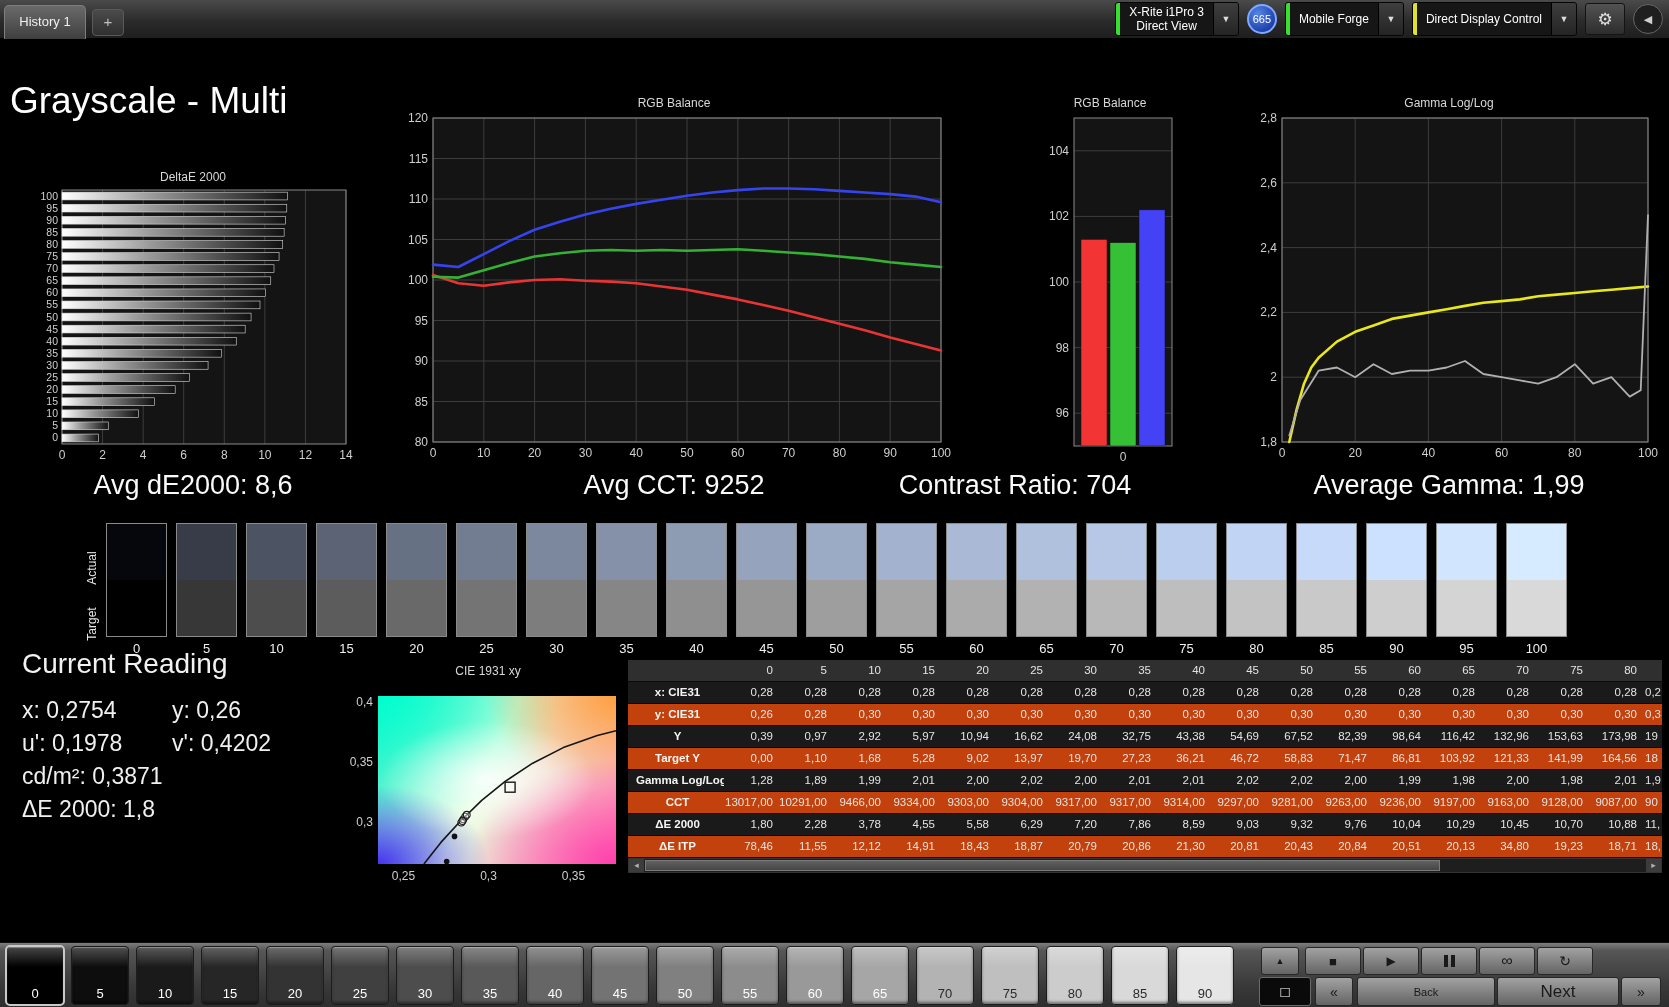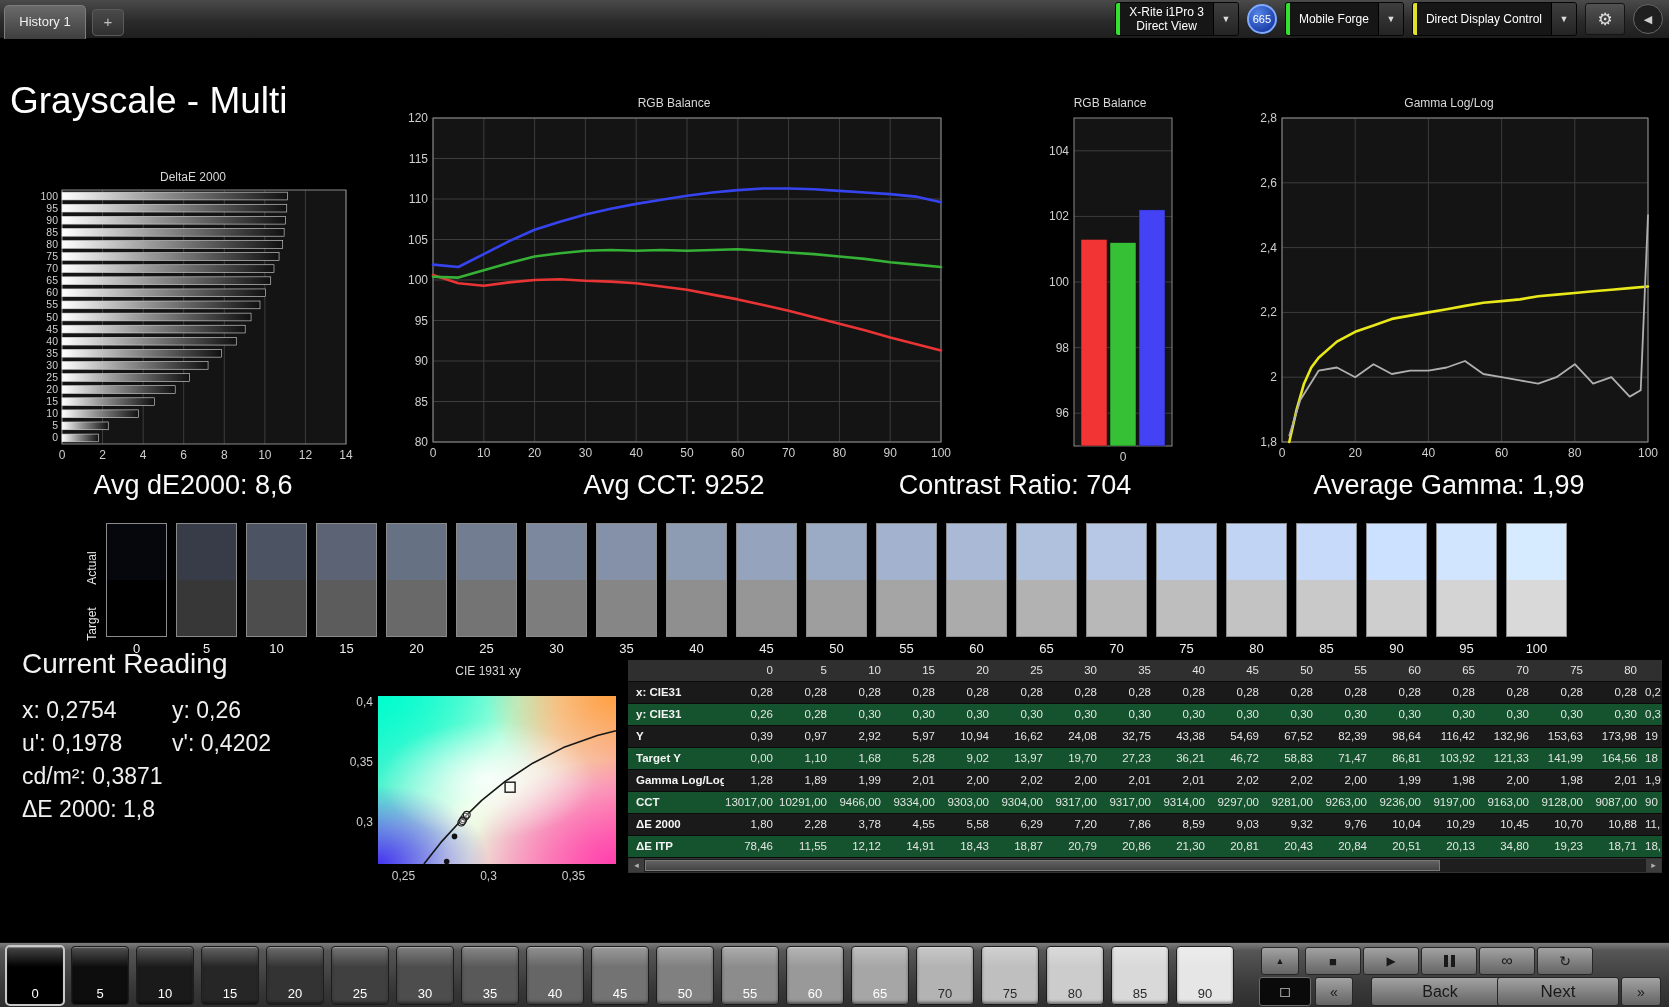--- a/index.html
+++ b/index.html
@@ -74,23 +74,23 @@
   #current-reading h2{margin:0 0 14px 0;font-size:28px;font-weight:normal;color:#f2f2f2;}
   .cr-line{font-size:23px;line-height:33px;display:flex;color:#f0f0f0;}
   .cr-line span:first-child{width:150px;}
 
   
   #grayscale-table{position:absolute;left:628px;top:660px;width:1034px;height:198px;
       overflow:hidden;background:#141414;}
   .t-row{display:grid;grid-template-columns:96px repeat(17,54px) 40px;height:22px;line-height:21px;
       font-size:11.5px;box-sizing:border-box;border-bottom:1px solid #0b0b0b;}
   .t-head{background:#2f2f2f;color:#f0f0f0;}
-  .t-odd{background:#1a1a1a;} .t-even{background:#14532d;}
+  .t-odd{background:#1a1a1a;} .t-even{background:#c2410c;}
   .t-cell{text-align:right;padding-right:5px;color:#e3e3e3;overflow:hidden;white-space:nowrap;}
-  .t-label{text-align:left;padding-left:8px;font-weight:bold;color:#f4f4f4;}
+  .t-label{text-align:center;padding-left:8px;font-weight:bold;color:#f4f4f4;}
   .t-clip{text-align:left;padding-left:3px;}
   #table-scrollbar{position:absolute;left:628px;top:858px;width:1034px;height:15px;
       background:#1e1e1e;border:1px solid #333;box-sizing:border-box;}
   .sb-arrow{position:absolute;top:0;width:15px;height:13px;background:#3c3c3c;color:#b0b0b0;
       font-size:9px;text-align:center;line-height:13px;}
   #sb-left{left:0;} #sb-right{right:0;}
   #sb-thumb{position:absolute;left:16px;top:1px;width:795px;height:11px;
       background:linear-gradient(#616161,#454545);border:1px solid #7a7a7a;box-sizing:border-box;}
 
   
@@ -107,21 +107,21 @@
   .ctl-r1{top:4px;height:26px;} .ctl-r2{top:34px;height:27px;}
   #btn-up{left:12px;width:36px;font-size:9px;}
   #btn-stop{left:56px;width:54px;font-size:13px;}
   #btn-play{left:114px;width:54px;font-size:12px;}
   #btn-pause{left:172px;width:54px;}
   #btn-loop{left:230px;width:54px;font-size:16px;}
   #btn-refresh{left:288px;width:54px;font-size:14px;}
   .pause-bars{display:flex;gap:3px;} .pause-bars i{display:block;width:4px;height:12px;background:#191919;}
   #btn-pattern{left:10px;width:50px;background:#0a0a0a;color:#fff;border:1px solid #6a6a6a;font-size:15px;}
   #btn-prev{left:66px;width:36px;font-size:14px;}
-  #btn-back{left:122px;width:136px;font-size:16px;}
+  #btn-back{left:108px;width:136px;font-size:11px;}
   #btn-next{left:248px;width:120px;font-size:17px;}
   #btn-nextg{left:372px;width:38px;font-size:14px;}
 </style>
 </head>
 <body>
 
 <div id="app">
 
   <div id="topbar">
     <div class="tab">History 1</div>

